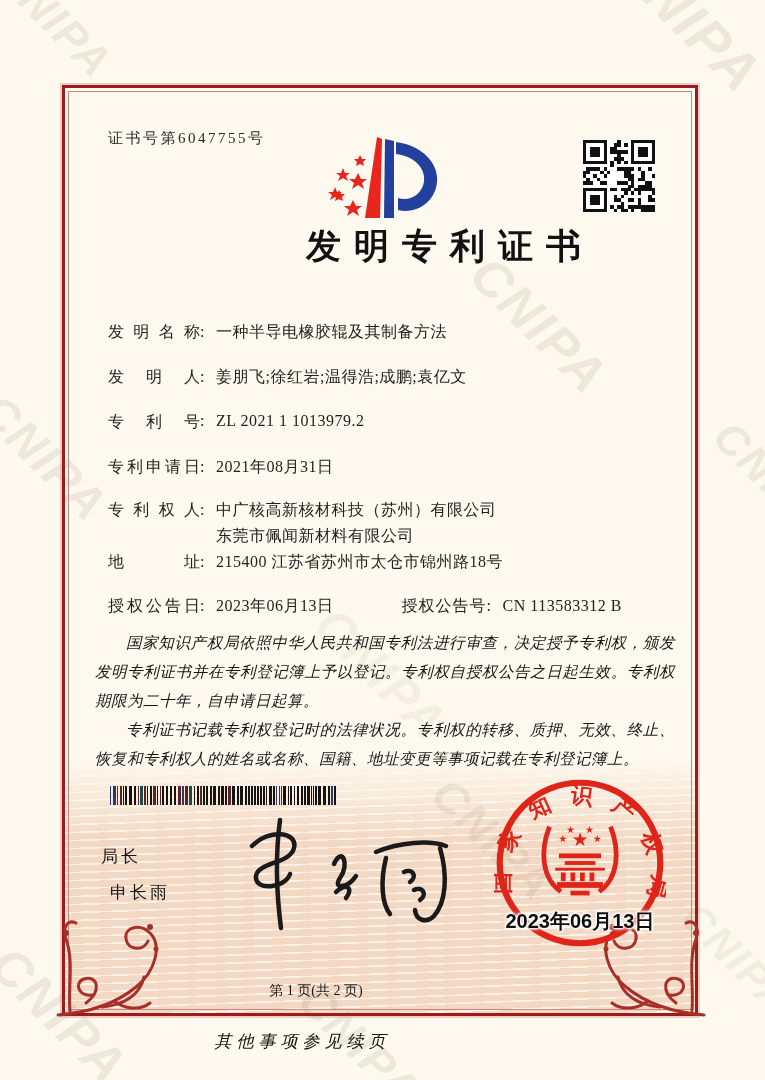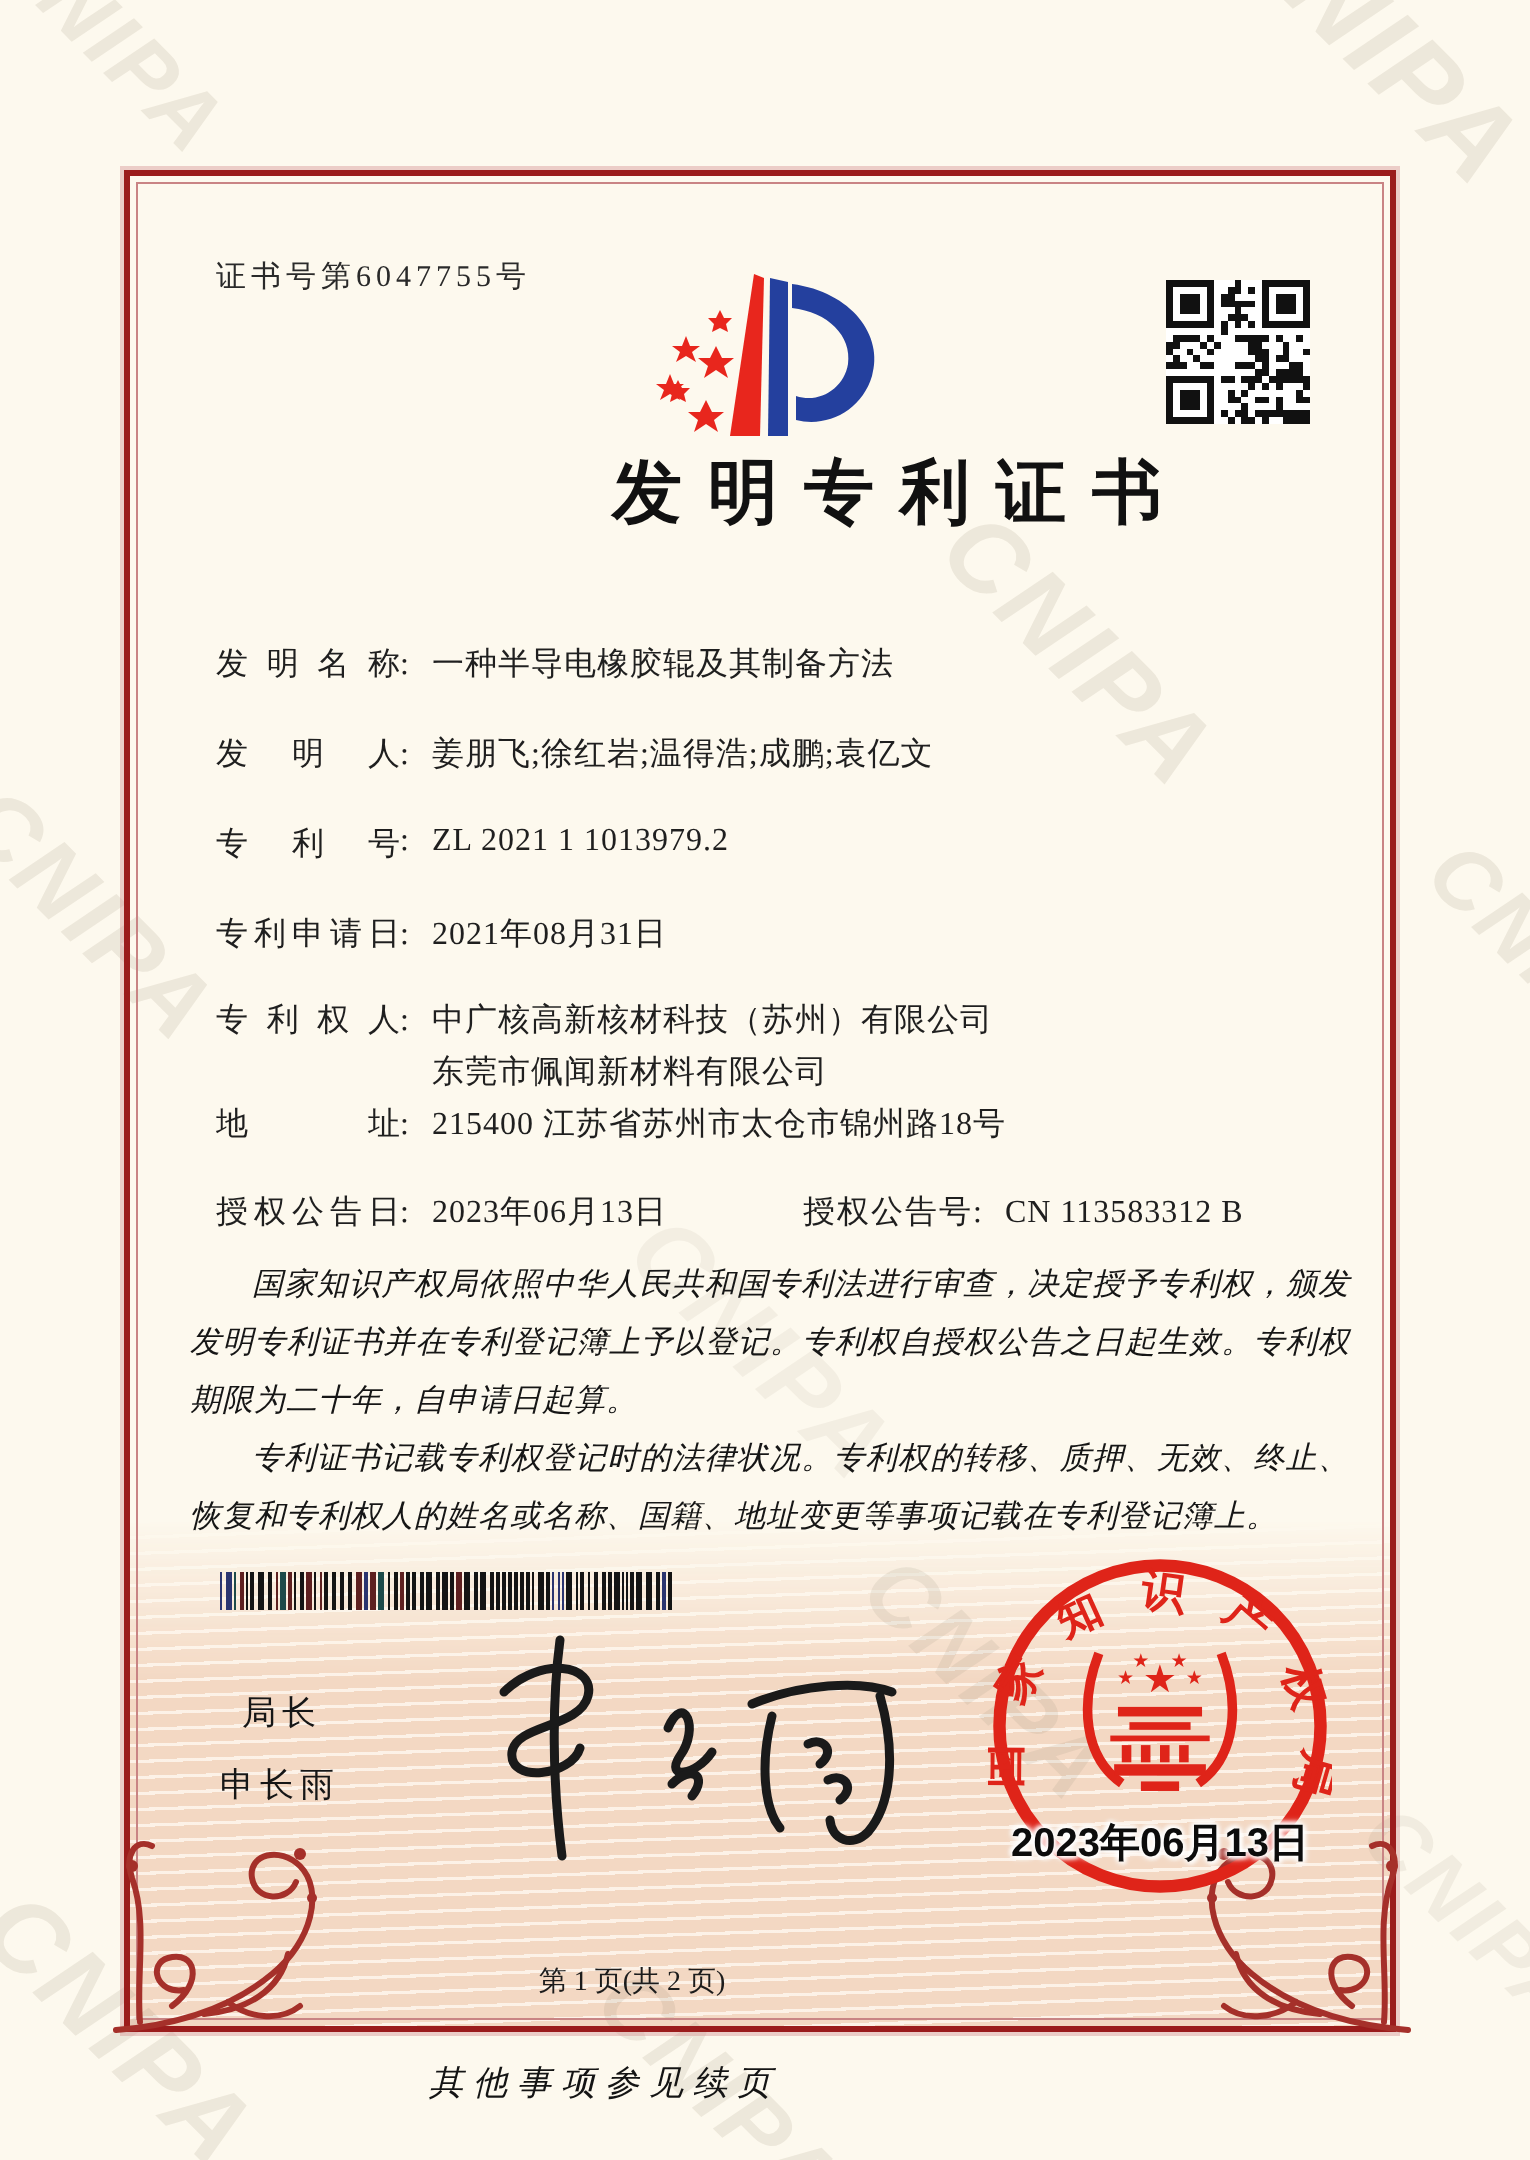--- a/index.html
+++ b/index.html
@@ -36,21 +36,21 @@
   .frow { left:108px; font-size:16px; color:#1f1f1f; white-space:nowrap; }
   .flabel { display:inline-block; width:92px; text-align:justify; text-align-last:justify; vertical-align:top; }
   .fcolon { display:inline-block; width:6px; margin-right:10px; }
   .fval { letter-spacing:.5px; }
   .flabel2 { margin-left:68px; letter-spacing:1px;text-align:right; }
 
   .paras { left:95px; top:628px; width:580px; z-index:5; }
   .paras p { font-size:15.5px; line-height:29px; text-indent:2em; text-align:justify;
              font-style:italic; color:#161616; letter-spacing:.5px; }
 
-  .sigtitle { left:121px; top:845px; font-size:17px; color:#161616; letter-spacing:3px; }
+  .sigtitle { left:101px; top:845px; font-size:17px; color:#161616; letter-spacing:3px; }
   .signame  { left:110px; top:881px; font-size:17px; color:#161616; letter-spacing:3px; }
 
   .sealwrap { left:494px; top:777px; width:172px; height:172px; z-index:6; }
   .sealdate { left:497px; top:908px; width:166px; text-align:center; font-size:20px; font-weight:bold;
               color:#0c0c0c; z-index:7; font-family:"Liberation Sans",sans-serif;
               text-shadow:0 0 3px #fff,0 0 3px #fff,0 0 5px #fff,1px 1px 2px #fff,-1px -1px 2px #fff; }
 
   .pagenum { left:62px; top:982px; width:508px; text-align:center; font-size:14px; color:#1c1c1c; z-index:6; }
   .footnote { left:0; top:1030px; width:605px; text-align:center; font-size:17px; font-style:italic;
               letter-spacing:5px; color:#141414; z-index:5; }

